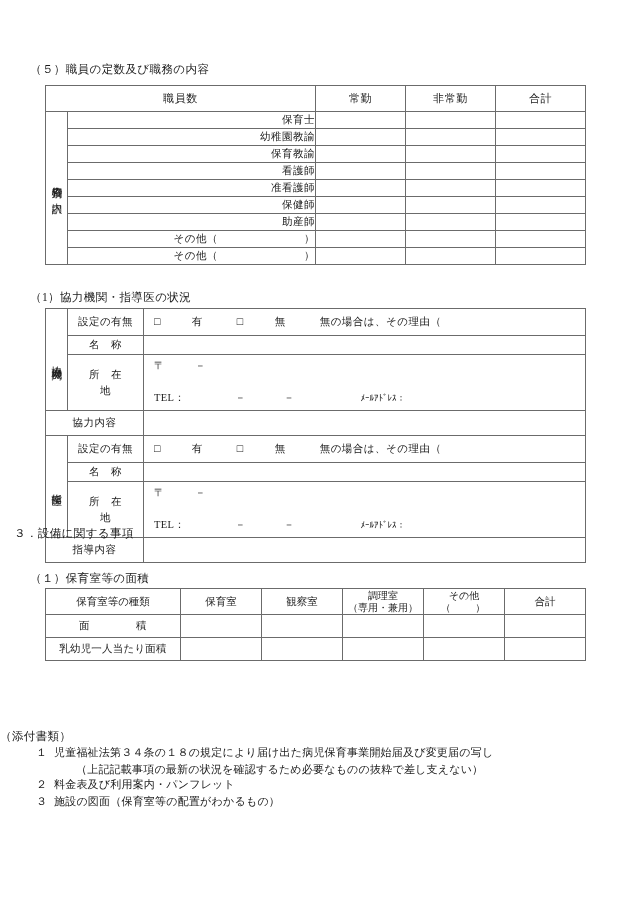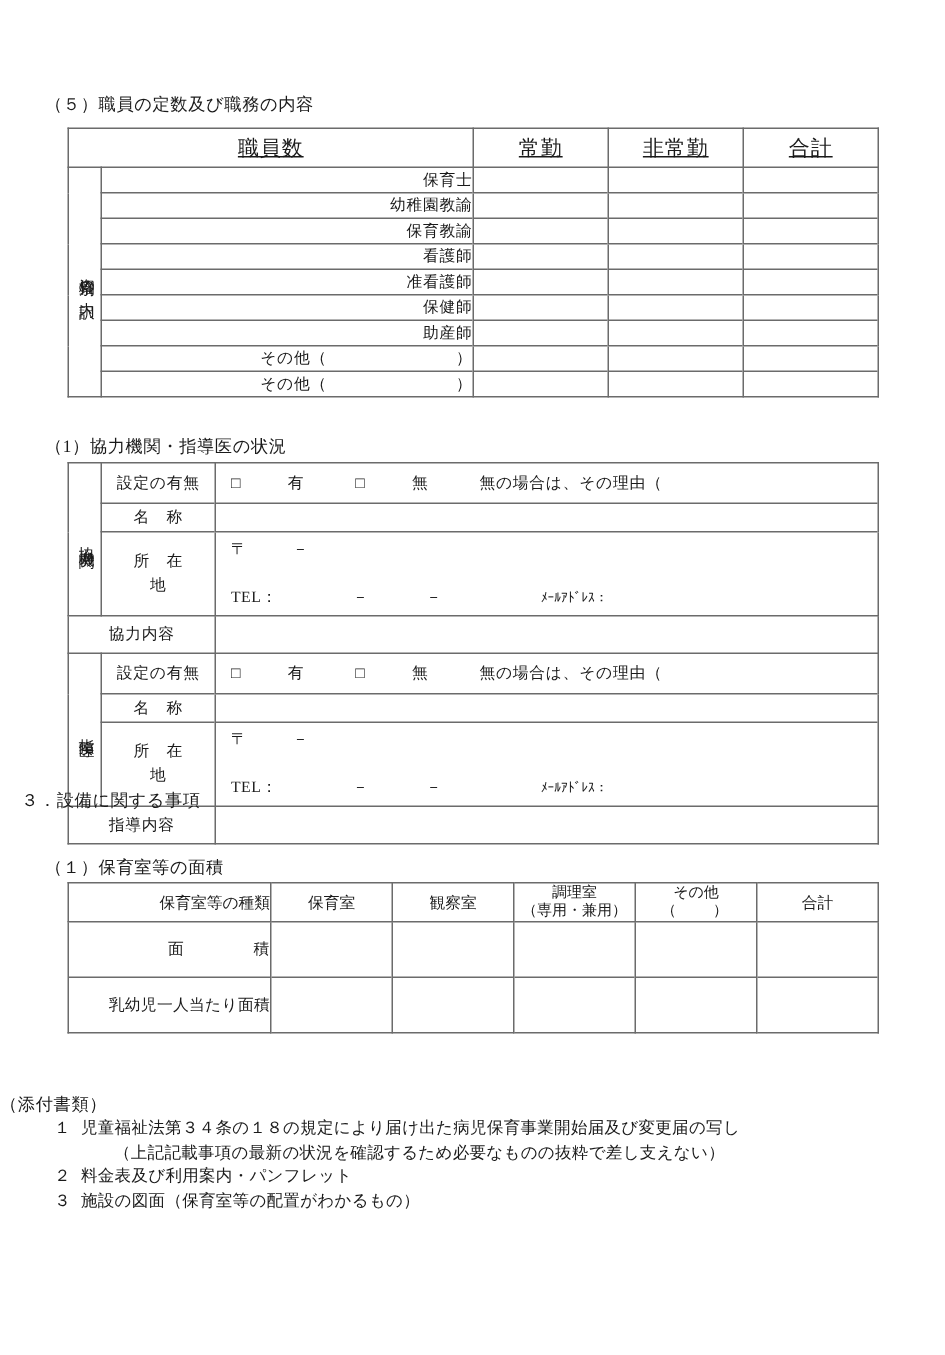--- a/index.html
+++ b/index.html
@@ -41,21 +41,21 @@
     padding: 0;
     font-weight: normal;
     vertical-align: middle;
     text-align: center;
   }
   .dash-b  { border-bottom: 1px dashed #8a8a8a !important; }
   .solid-b { border-bottom: 1px solid #6b6b6b !important; }
 
   
   #tbl-staff { left: 45px; top: 85px; width: 540px; }
-  #tbl-staff .hdr { height: 26px; font-size: 14px; letter-spacing: 0.6px; text-decoration: underline; }
+  #tbl-staff .hdr { height: 26px; font-size: 11px; letter-spacing: 0.6px; }
   #tbl-staff .rowcell { height: 17px; }
   #tbl-staff .vlabel {
     width: 22px;
     font-size: 10.5px;
     line-height: 1.12;
     letter-spacing: 1px;
     padding: 2px 0;
   }
   #tbl-staff .vlabel span {
     display: inline-block;
@@ -122,22 +122,22 @@
 
   
   #tbl-area { left: 45px; top: 588px; width: 540px; }
   #tbl-area th, #tbl-area td { height: 24px; font-size: 10.5px; }
   #tbl-area .hdr-row th { height: 26px; }
   #tbl-area .two { line-height: 1.18; font-size: 10px; }
   #tbl-area .two .sup { display: block; }
   #tbl-area .other-hdr { line-height: 1.15; font-size: 10px; }
   #tbl-area .other-hdr .t { display: block; }
   #tbl-area .other-hdr .p { display: block; letter-spacing: 2px; }
-  #tbl-area .kind { width: 135px; text-align: right; }
-  #tbl-area .rw { height: 37px; }
+  #tbl-area .kind { width: 135px; }
+  #tbl-area .rw { height: 23px; }
   .spread { letter-spacing: 0.5px; }
   .area-word { display: inline-block; }
   .area-word .s { display: inline-block; width: 46px; }
   .small-label { font-size: 9.5px; letter-spacing: 0.2px; margin-top: 40px; }
 
   
   .att-list {
     position: absolute;
     left: 14px;
     top: 745px;

